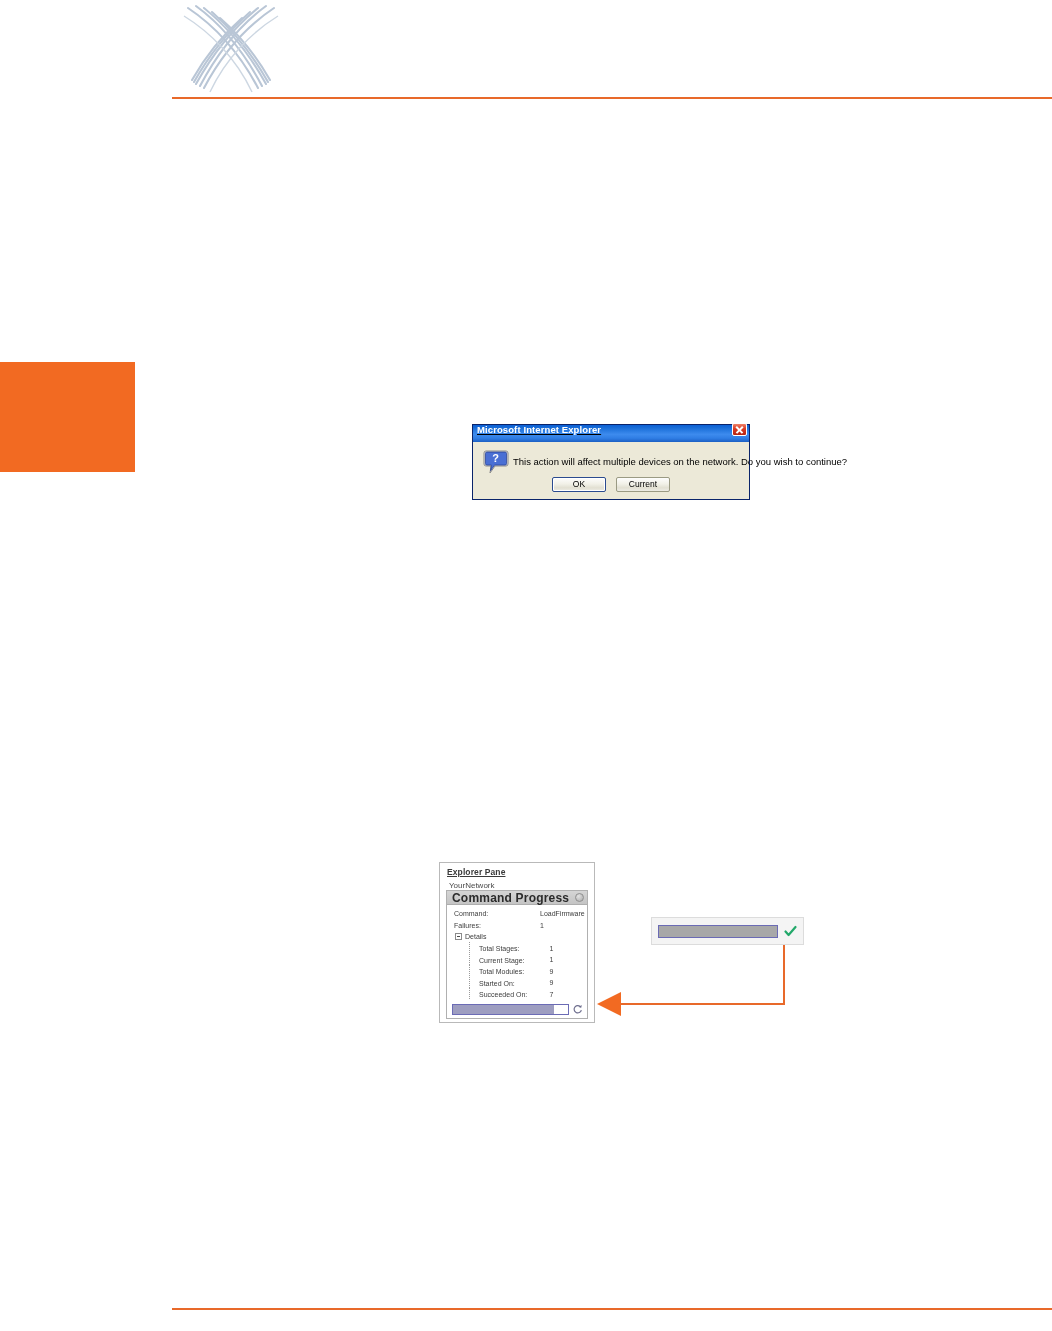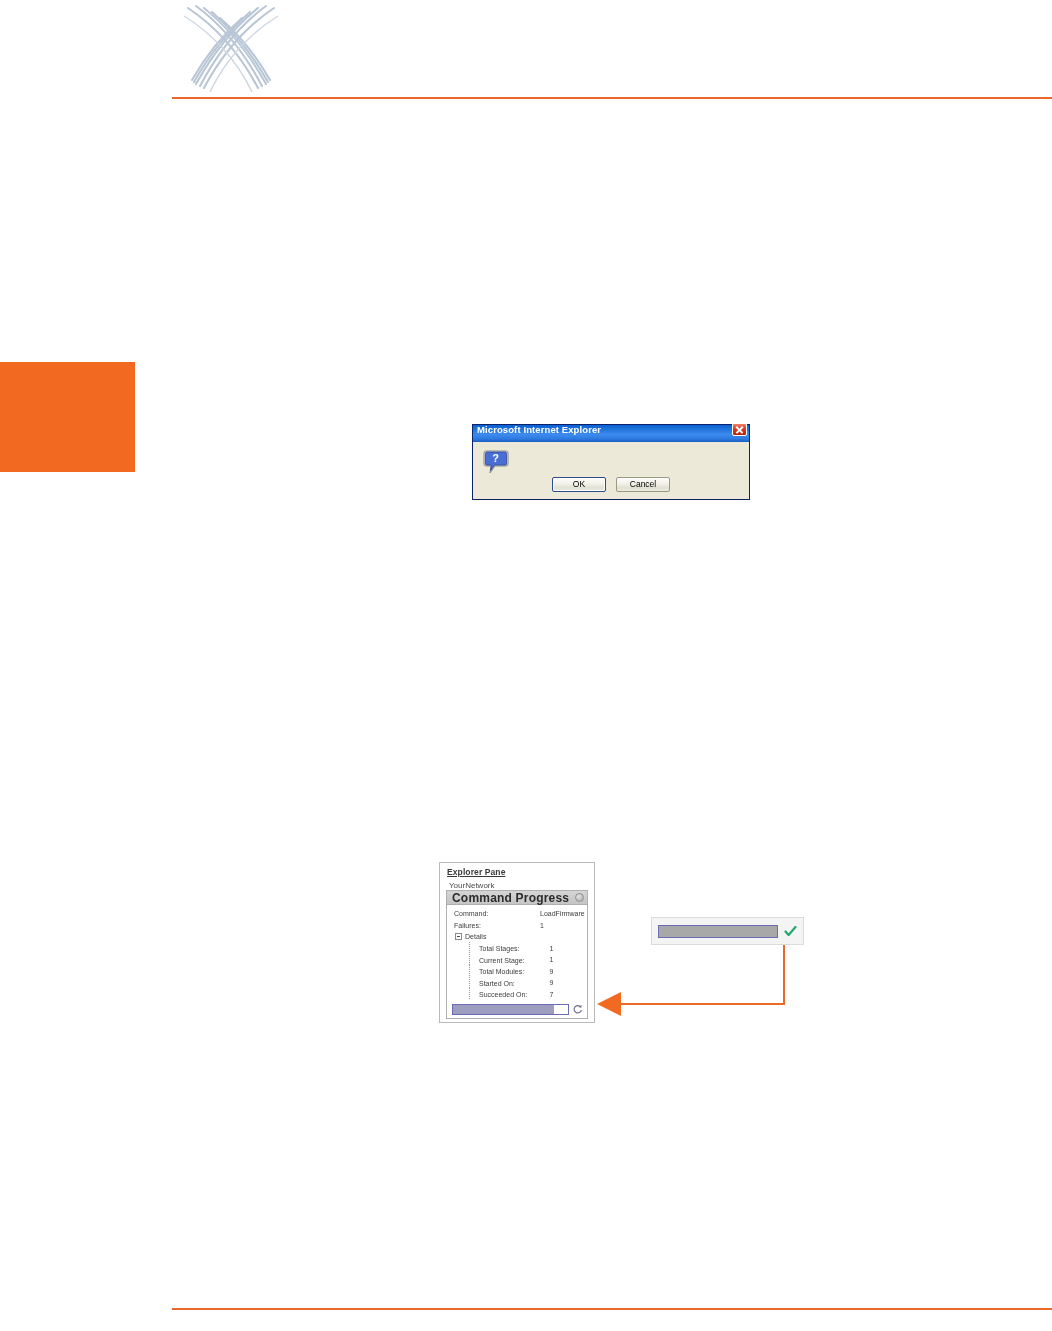--- a/index.html
+++ b/index.html
@@ -59,20 +59,21 @@
     background: #ece9d8;
     box-sizing: border-box;
   }
   .ie-titlebar {
     height: 17px;
     background: linear-gradient(to bottom, #0b60d4 0%, #1a6ed8 18%, #3d8bee 55%, #2f7de4 78%, #1c5fc4 100%);
     display: flex;
     align-items: center;
     padding: 0 2px 8px 4px;
     box-sizing: border-box;
+    text-decoration: underline;
   }
   .ie-title-text {
     color: #ffffff;
     font-size: 9.5px;
     font-weight: bold;
     letter-spacing: 0.1px;
     flex: 1;
     white-space: nowrap;
     overflow: hidden;
   }
@@ -362,24 +363,25 @@
     <span class="ie-title-text">Microsoft Internet Explorer</span>
     <button class="ie-close-btn"></button>
   </div>
   <div class="ie-body">
     <div class="ie-msg-row">
       <svg class="ie-qicon" viewBox="0 0 26 26" aria-hidden="true">
         <path d="M3 2 H23 A2 2 0 0 1 25 4 V15 A2 2 0 0 1 23 17 H12 L7 24 L8 17 H3 A2 2 0 0 1 1 15 V4 A2 2 0 0 1 3 2 Z" fill="#f2f2f2" stroke="#8a8a8a" stroke-width="1"></path>
         <path d="M4 3 H22 A1.6 1.6 0 0 1 23.6 4.6 V14.5 A1.6 1.6 0 0 1 22 16.1 H11.6 L7.6 21.6 L8.4 16.1 H4 A1.6 1.6 0 0 1 2.4 14.5 V4.6 A1.6 1.6 0 0 1 4 3 Z" fill="#4a6fd4" stroke="#27408f" stroke-width="0.8"></path>
         <text x="12.6" y="13.4" font-family="Liberation Sans, sans-serif" font-size="11" font-weight="bold" fill="#ffffff" text-anchor="middle">?</text>
       </svg>
+      <div class="ie-msg-text">This action will affect multiple devices on the network. Do you wish to continue?</div>
     </div>
     <div class="ie-btn-row">
       <button class="xp-btn focused">OK</button>
-      <button class="xp-btn">Cancel</button>
+      <button class="xp-btn">Current</button>
     </div>
   </div>
 </div>
 
 <div class="details-pane">
   <div class="dp-title">Explorer Pane</div>
   <div class="dp-network">YourNetwork</div>
 
   <div class="cp-box">
     <div class="cp-header">

